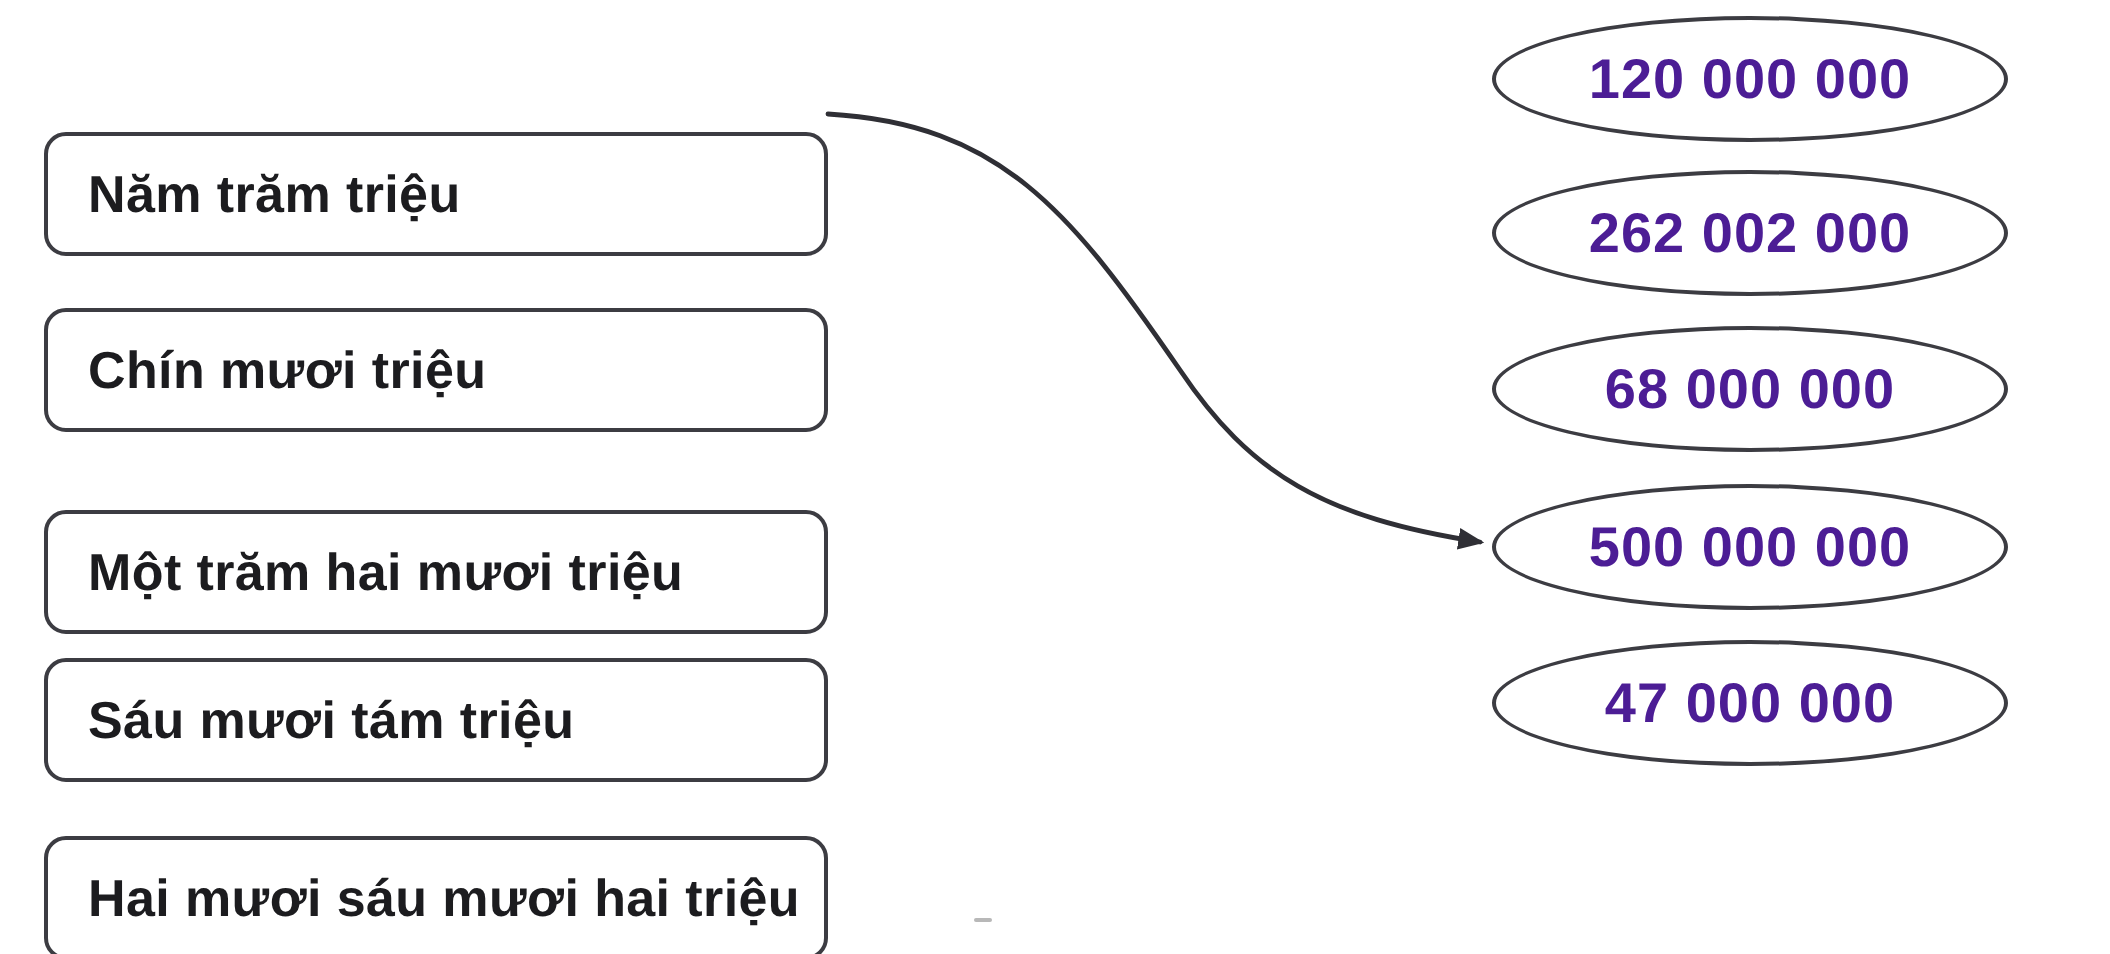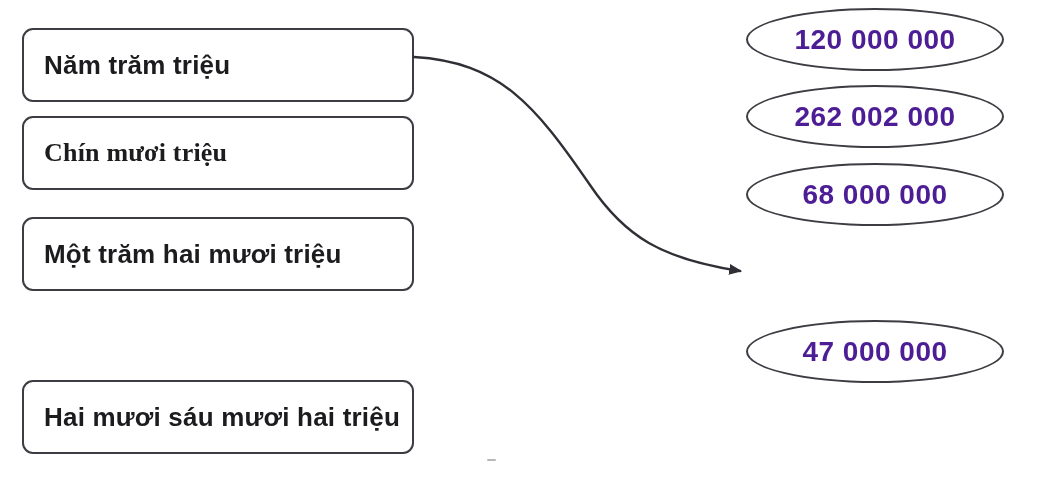--- a/index.html
+++ b/index.html
@@ -9,33 +9,34 @@
     width: 1055px; height: 477px;
     position: relative; overflow: hidden;
   }
   .canvas {
     position: absolute; left: 0; top: 0;
     width: 1055px; height: 477px;
     background: #ffffff;
   }
   .word-box {
     position: absolute;
-    left: 22px; width: 392px; height: 74px;
+    left: 22px; width: 392px; height: 62px;
     border: 2.5px solid #3c3c42;
     border-radius: 11px;
     background: #ffffff;
     display: flex; align-items: center;
     padding-left: 20px;
     font-size: 26px; font-weight: 600;
     color: #1c1c1f;
     letter-spacing: 0.2px;
     cursor: pointer;
+    margin-top: 38px;
   }
   .box-1 { top: 28px; }
-  .box-2 { top: 116px; font-family: Liberation Serif, serif; }
+  .box-2 { top: 116px; }
   .box-3 { top: 217px; }
   .box-4 { top: 291px; }
   .box-5 { top: 380px; }
   .num-oval {
     position: absolute;
     left: 746px; width: 258px; height: 63px;
     border: 2.25px solid #3c3c42;
     border-radius: 50%;
     background: #ffffff;
     display: flex; align-items: center; justify-content: center;
@@ -71,32 +72,38 @@
 
   <div class="word-box box-1">
     <span>Năm trăm triệu</span>
   </div>
   <div class="word-box box-2">
     <span>Chín mươi triệu</span>
   </div>
   <div class="word-box box-3">
     <span>Một trăm hai mươi triệu</span>
   </div>
+  <div class="word-box box-4">
+    <span>Sáu mươi tám triệu</span>
+  </div>
   <div class="word-box box-5">
     <span>Hai mươi sáu mươi hai triệu</span>
   </div>
 
   <div class="num-oval oval-1">
     <span>120 000 000</span>
   </div>
   <div class="num-oval oval-2">
     <span>262 002 000</span>
   </div>
   <div class="num-oval oval-3">
     <span>68 000 000</span>
+  </div>
+  <div class="num-oval oval-4">
+    <span>500 000 000</span>
   </div>
   <div class="num-oval oval-5">
     <span>47 000 000</span>
   </div>
 
   <svg class="arrow-layer" viewBox="0 0 1055 477" xmlns="http://www.w3.org/2000/svg">
     <defs>
       <marker id="ah" viewBox="0 0 12 10" refX="10" refY="5" markerWidth="13" markerHeight="11" markerUnits="userSpaceOnUse" orient="auto">
         <path d="M0,0 L12,5 L0,10 z" fill="#2f2f35"></path>
       </marker>

